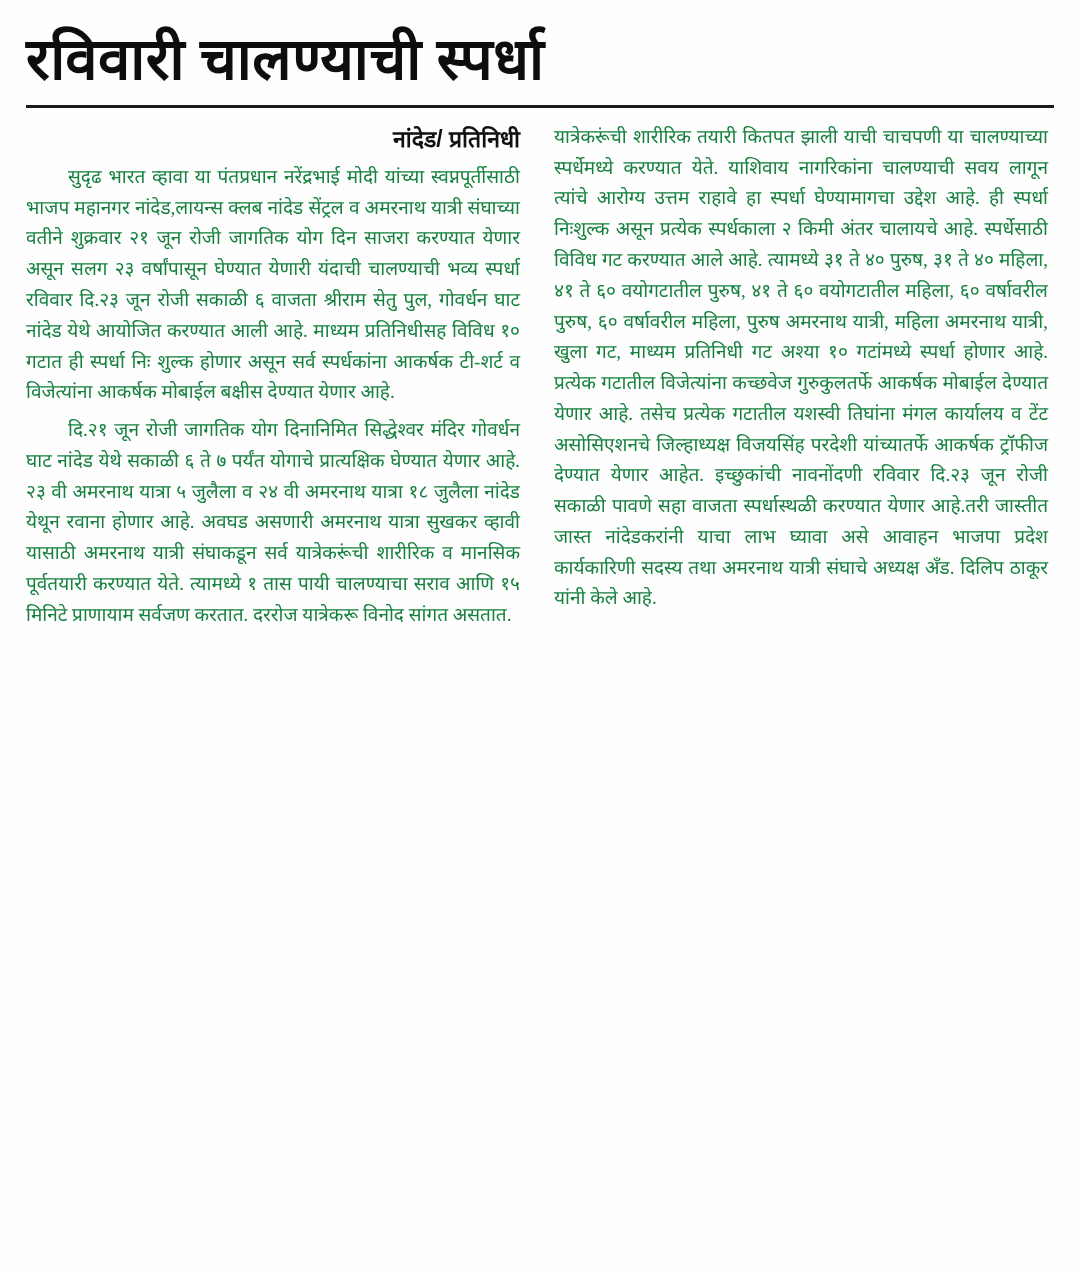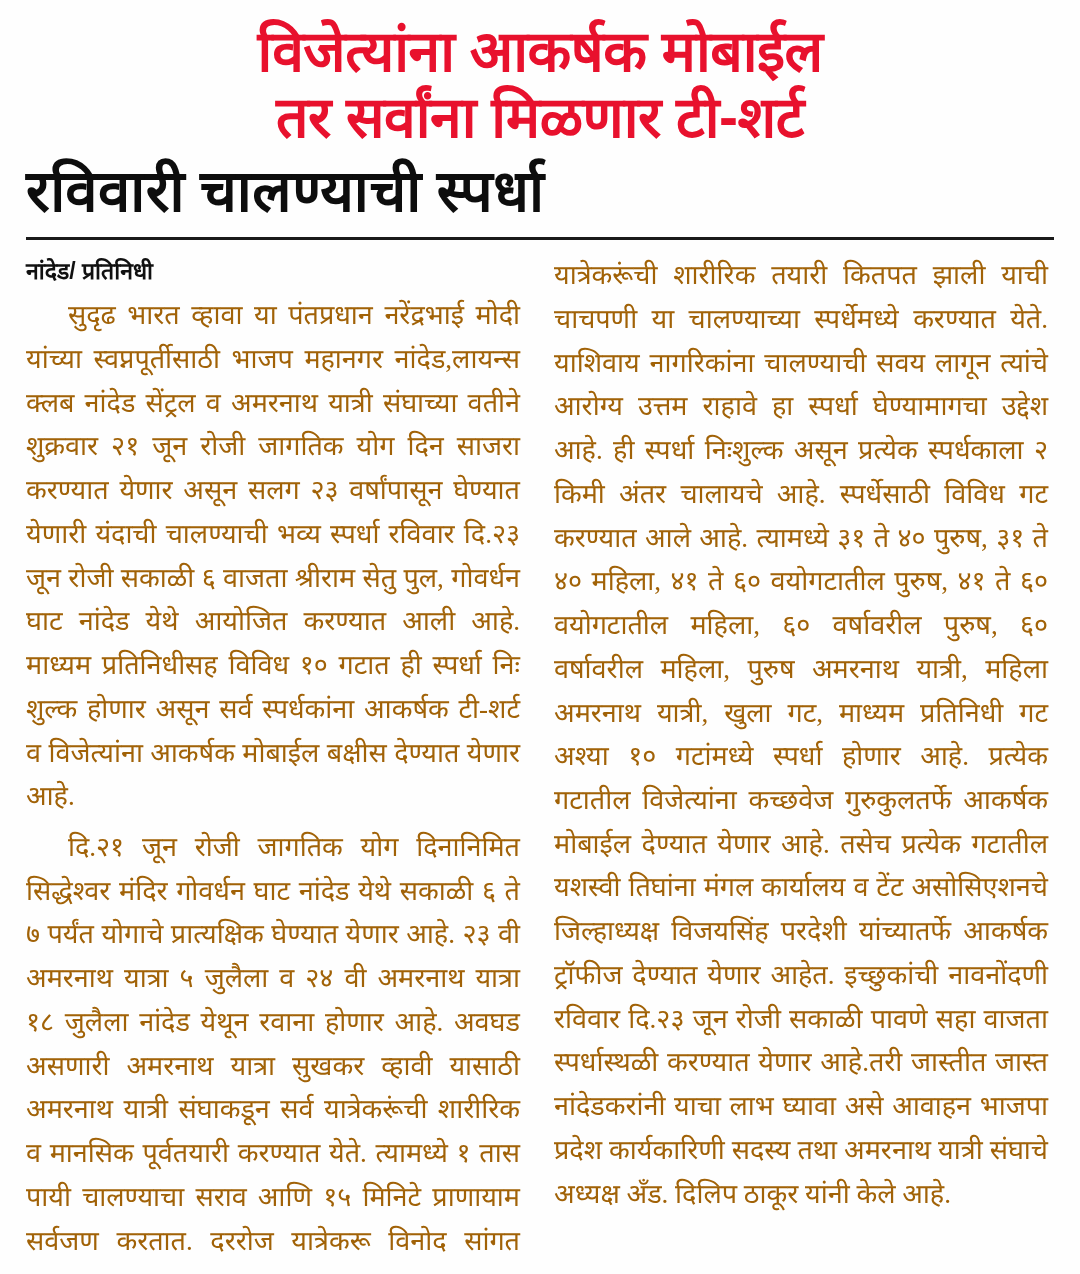--- a/index.html
+++ b/index.html
@@ -55,49 +55,45 @@
     gap: 34px;
     align-items: flex-start;
   }
   .col {
     width: 494px;
   }
   .byline {
     font-family: "Liberation Sans", "DejaVu Sans", sans-serif;
     font-weight: bold;
     font-size: 23px;
-    text-align: left;
+    text-align: right;
     margin: 0 0 8px 0;
     color: #111;
   }
   .para {
-    font-size: 27px;
+    font-size: 19px;
     line-height: 1.62;
     text-align: justify;
     text-justify: inter-word;
     margin: 0 0 2px 0;
-    color: #a16207;
+    color: #15803d;
   }
   .para.indent {
     text-indent: 42px;
     margin-top: 7px;
   }
   .col-right .para:first-child {
     margin-top: 0;
   }
 </style>
 </head>
 <body>
 
 <div class="page">
 
-  <div class="kicker">
-    <span class="l1">विजेत्यांना आकर्षक मोबाईल</span>
-    <span class="l2">तर सर्वांना मिळणार टी-शर्ट</span>
-  </div>
 
   <h1 class="headline">रविवारी चालण्याची स्पर्धा</h1>
 
   <div class="rule"></div>
 
   <div class="columns">
 
     <div class="col col-left">
       <div class="byline">नांदेड/ प्रतिनिधी</div>
       <p class="para indent">सुदृढ भारत व्हावा या पंतप्रधान नरेंद्रभाई मोदी यांच्या स्वप्नपूर्तीसाठी भाजप महानगर नांदेड,लायन्स क्लब नांदेड सेंट्रल व अमरनाथ यात्री संघाच्या वतीने शुक्रवार २१ जून रोजी जागतिक योग दिन साजरा करण्यात येणार असून सलग २३ वर्षांपासून घेण्यात येणारी यंदाची चालण्याची भव्य स्पर्धा रविवार दि.२३ जून रोजी सकाळी ६ वाजता श्रीराम सेतु पुल, गोवर्धन घाट नांदेड येथे आयोजित करण्यात आली आहे. माध्यम प्रतिनिधीसह विविध १० गटात ही स्पर्धा निः शुल्क होणार असून सर्व स्पर्धकांना आकर्षक टी-शर्ट व विजेत्यांना आकर्षक मोबाईल बक्षीस देण्यात येणार आहे.</p>

